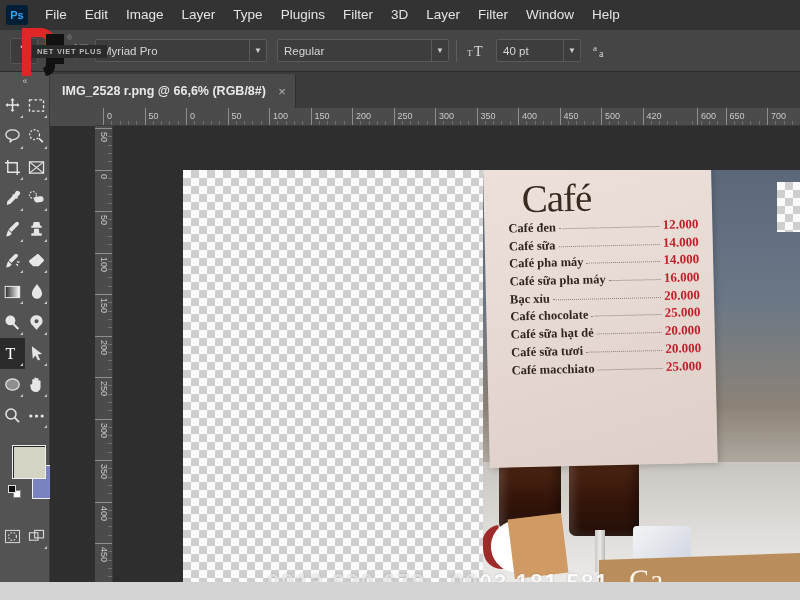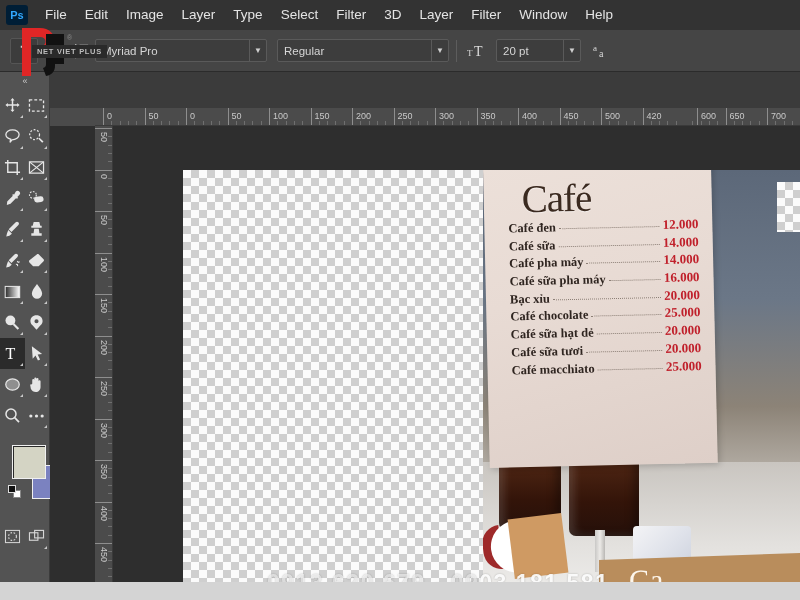--- a/index.html
+++ b/index.html
@@ -306,21 +306,21 @@
 
 <div id="app">
 
   <div id="menubar">
     <div id="ps-logo">Ps</div>
     <div class="menu-item">File</div>
     <div class="menu-item">Edit</div>
     <div class="menu-item">Image</div>
     <div class="menu-item">Layer</div>
     <div class="menu-item">Type</div>
-    <div class="menu-item">Select</div>
+    <div class="menu-item">Plugins</div>
     <div class="menu-item">Filter</div>
     <div class="menu-item">3D</div>
     <div class="menu-item">Layer</div>
     <div class="menu-item">Filter</div>
     <div class="menu-item">Window</div>
     <div class="menu-item">Help</div>
   </div>
 
   <div id="optionsbar">
     <div style="width:10px"></div>
@@ -346,21 +346,21 @@
       <div class="carrow">▼</div>
     </div>
     <div class="opt-sep"></div>
     <div class="opt-icon">
       <svg width="20" height="16" viewBox="0 0 20 16">
         <text x="0" y="13" font-size="9" fill="#dadada" font-family="Liberation Serif, serif">T</text>
         <text x="7" y="13" font-size="14" fill="#dadada" font-family="Liberation Serif, serif">T</text>
       </svg>
     </div>
     <div class="combo" id="font-size-combo">
-      <div class="cval">20 pt</div>
+      <div class="cval">40 pt</div>
       <div class="carrow">▼</div>
     </div>
     <div class="opt-icon" style="margin-left:8px;">
       <svg width="20" height="16" viewBox="0 0 20 16">
         <text x="1" y="8" font-size="9" fill="#dadada" font-family="Liberation Serif, serif">a</text>
         <text x="7" y="14" font-size="10" fill="#dadada" font-family="Liberation Serif, serif">a</text>
       </svg>
     </div>
   </div>
 
@@ -570,20 +570,24 @@
         <svg width="17" height="15" viewBox="0 0 18 16">
             <rect x="1.5" y="4" width="9" height="8" fill="none" stroke="#d6d6d6" stroke-width="1.2"></rect>
             <rect x="7" y="1.5" width="9.5" height="8" fill="none" stroke="#d6d6d6" stroke-width="1.2"></rect>
           </svg>
         <div class="corner"></div>
       </div>
     </div>
   </div>
 
   <div id="tabbar"></div>
+  <div id="doc-tab">
+    <span>IMG_2528 r.png @ 66,6% (RGB/8#)</span>
+    <span id="doc-tab-close">×</span>
+  </div>
 
   <div id="ruler-corner"></div>
   <div id="ruler-corner-v"></div>
 
   <div id="ruler-h">
       <div class="rtick" style="left: 8px;">
         <span>0</span>
       </div>
       <div class="rtick-m" style="left: 16.3px;"></div>
       <div class="rtick-m" style="left: 24.6px;"></div>

